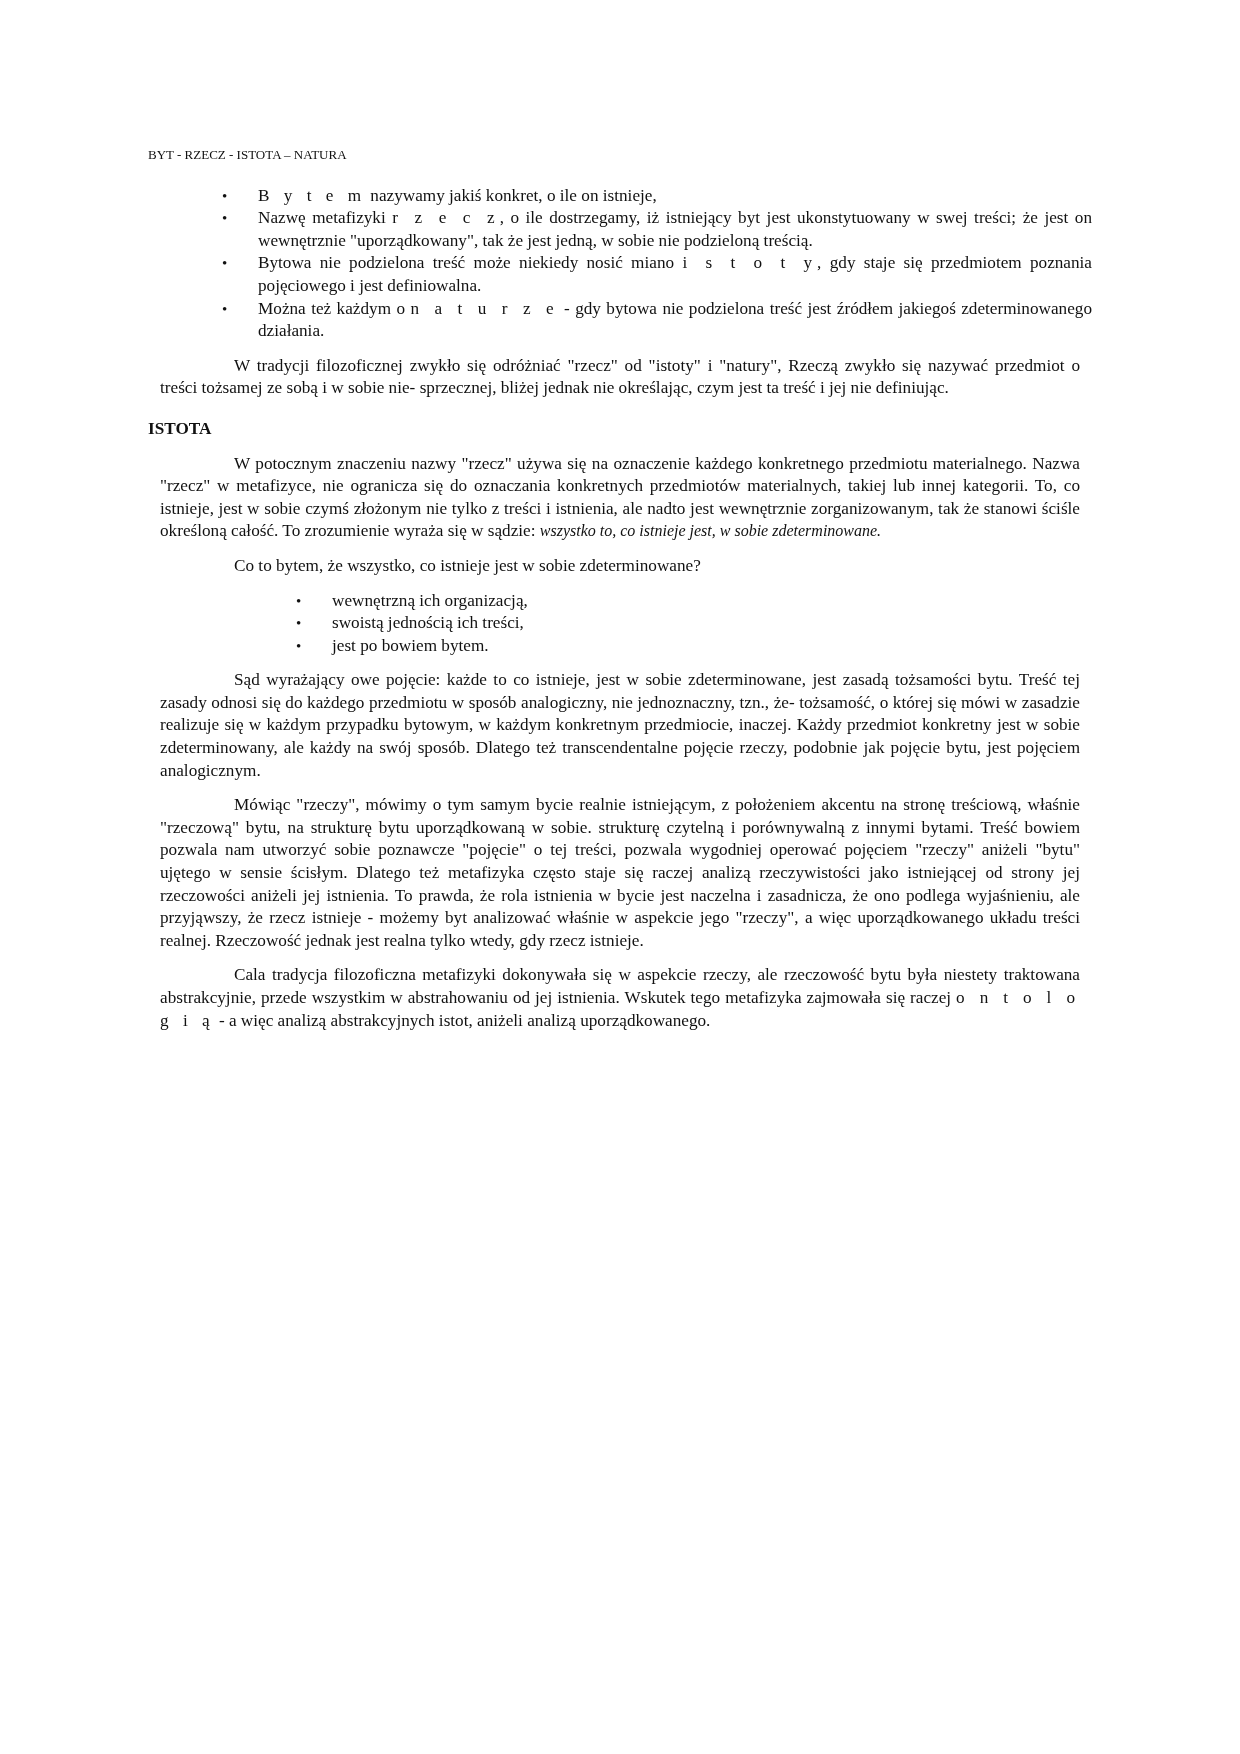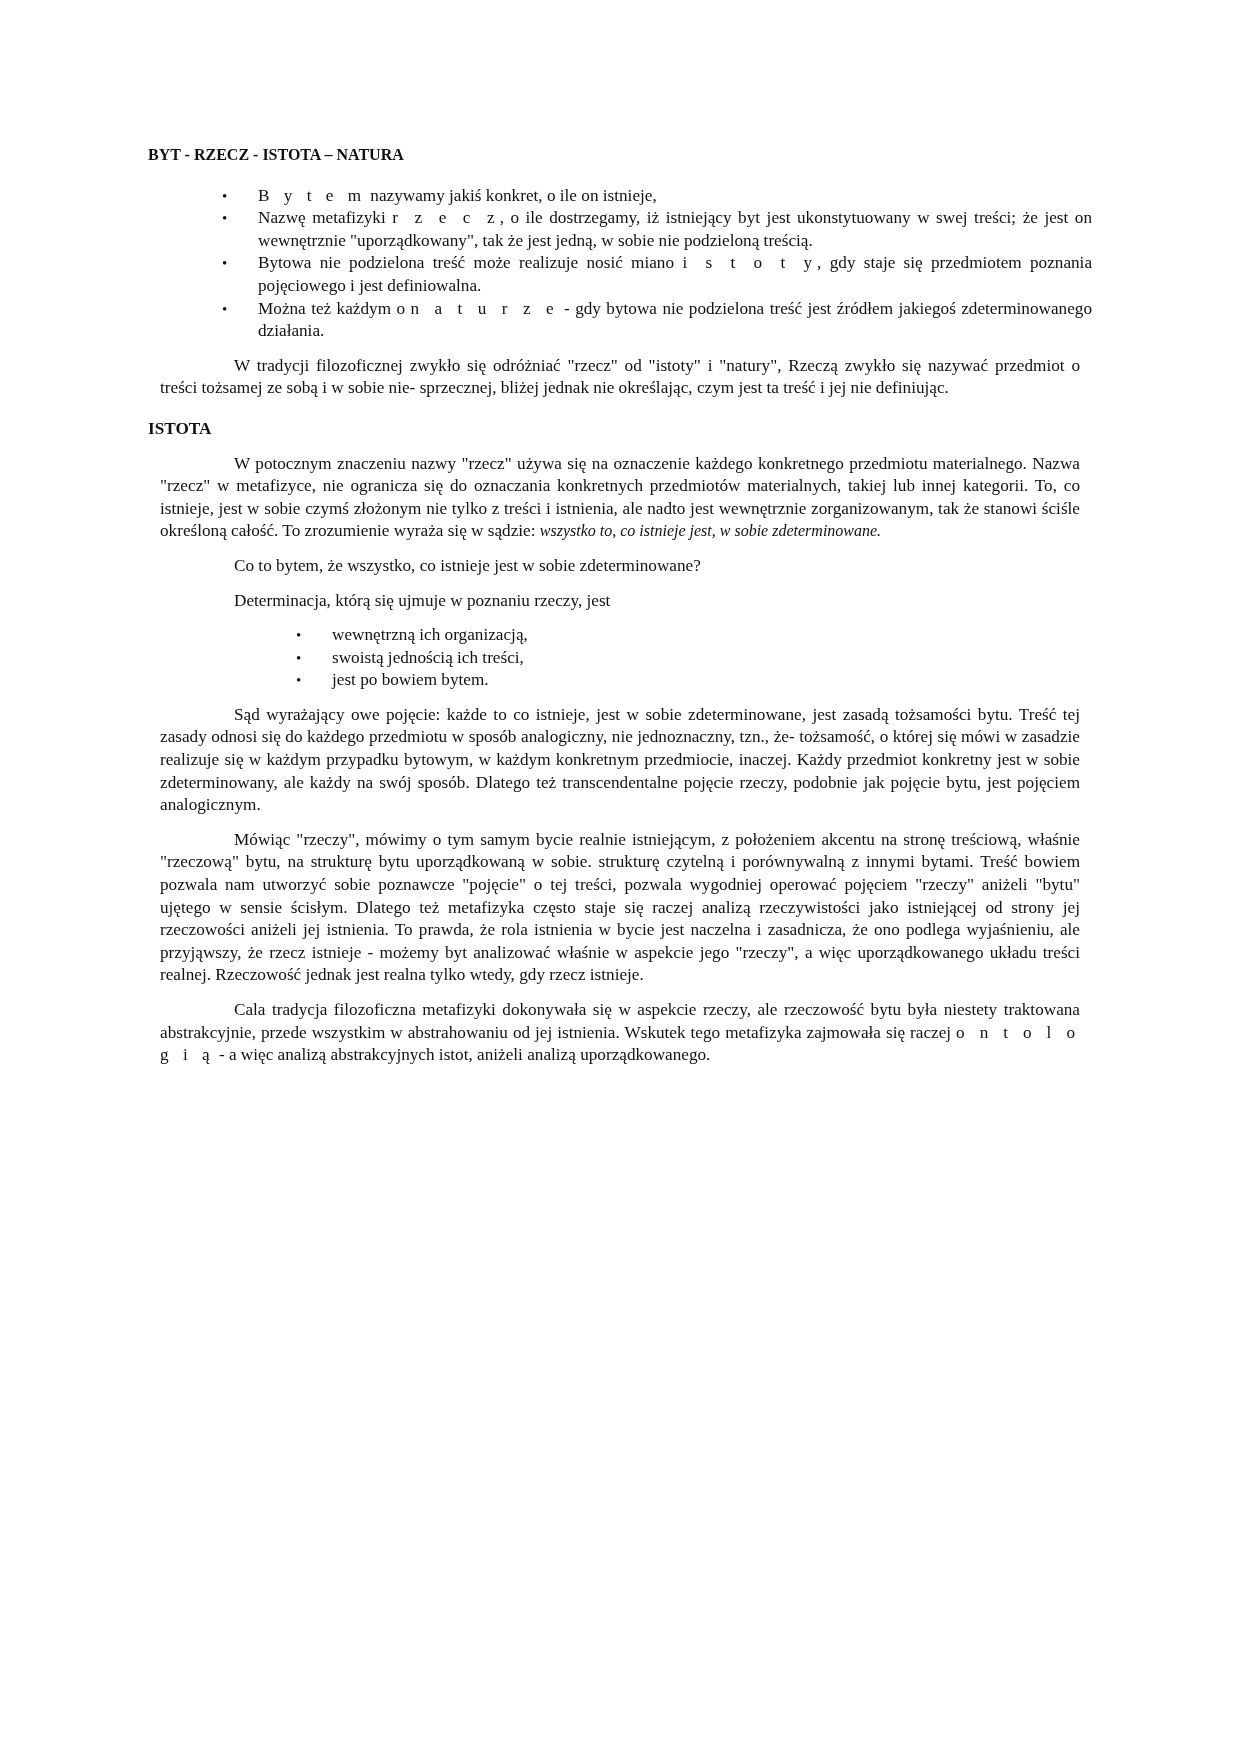--- a/index.html
+++ b/index.html
@@ -17,23 +17,23 @@
     }
     .page {
       position: absolute;
       left: 148px;
       top: 144px;
       width: 944px;
       font-size: 17.2px;
       line-height: 22.6px;
     }
     .title {
-      font-weight: bold;
+      font-weight: normal;
       margin: 0 0 18px 0;
-      font-size: 16px;
+      font-size: 13px;
     }
     .bullets {
       list-style: none;
       margin: 0;
       padding: 0 0 0 110px;
     }
     .bullets li {
       position: relative;
       text-align: justify;
     }
@@ -91,36 +91,35 @@
     <li>
       <span class="bullet">•</span>
       <span class="spaced">B y t e m</span><span> nazywamy jakiś konkret, o ile on istnieje,</span>
     </li>
     <li>
       <span class="bullet">•</span>
       <span>Nazwę metafizyki </span><span class="spaced">r z e c z</span><span>, o ile dostrzegamy, iż istniejący byt jest ukonstytuowany w swej treści; że jest on wewnętrznie "uporządkowany", tak że jest jedną, w sobie nie podzieloną treścią.</span>
     </li>
     <li>
       <span class="bullet">•</span>
-      <span>Bytowa nie podzielona treść może realizuje nosić miano </span><span class="spaced">i s t o t y</span><span>, gdy staje się przedmiotem poznania pojęciowego i jest definiowalna.</span>
+      <span>Bytowa nie podzielona treść może niekiedy nosić miano </span><span class="spaced">i s t o t y</span><span>, gdy staje się przedmiotem poznania pojęciowego i jest definiowalna.</span>
     </li>
     <li>
       <span class="bullet">•</span>
       <span>Można też każdym o </span><span class="spaced">n a t u r z e</span><span> - gdy bytowa nie podzielona treść jest źródłem jakiegoś zdeterminowanego działania.</span>
     </li>
   </ul>
 
   <p class="p indent">W tradycji filozoficznej zwykło się odróżniać "rzecz" od "istoty" i "natury", Rzeczą zwykło się nazywać przedmiot o treści tożsamej ze sobą i w sobie nie- sprzecznej, bliżej jednak nie określając, czym jest ta treść i jej nie definiując.</p>
 
   <div class="section-head">ISTOTA</div>
 
   <p class="p indent"><span>W potocznym znaczeniu nazwy "rzecz" używa się na oznaczenie każdego konkretnego przedmiotu materialnego. Nazwa "rzecz" w metafizyce, nie ogranicza się do oznaczania konkretnych przedmiotów materialnych, takiej lub innej kategorii. To, co istnieje, jest w sobie czymś złożonym nie tylko z treści i istnienia, ale nadto jest wewnętrznie zorganizowanym, tak że stanowi ściśle określoną całość. To zrozumienie wyraża się w sądzie: </span><span class="italic">wszystko to, co istnieje jest, w sobie zdeterminowane.</span></p>
 
   <p class="p indent-only">Co to bytem, że wszystko, co istnieje jest w sobie zdeterminowane?</p>
-  <p class="p indent-only">Determinacja, którą się ujmuje w poznaniu rzeczy, jest</p>
 
   <ul class="sub-bullets">
     <li>
       <span class="bullet">•</span>
       <span>wewnętrzną ich organizacją,</span>
     </li>
     <li>
       <span class="bullet">•</span>
       <span>swoistą jednością ich treści,</span>
     </li>

